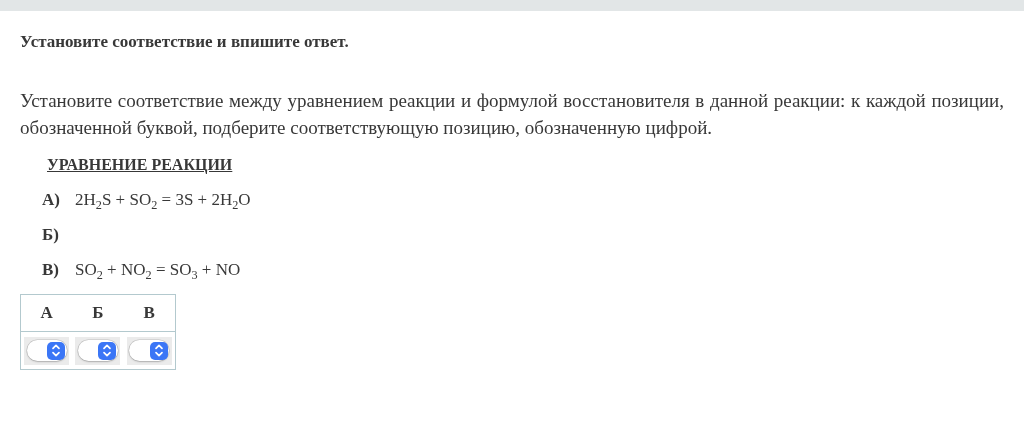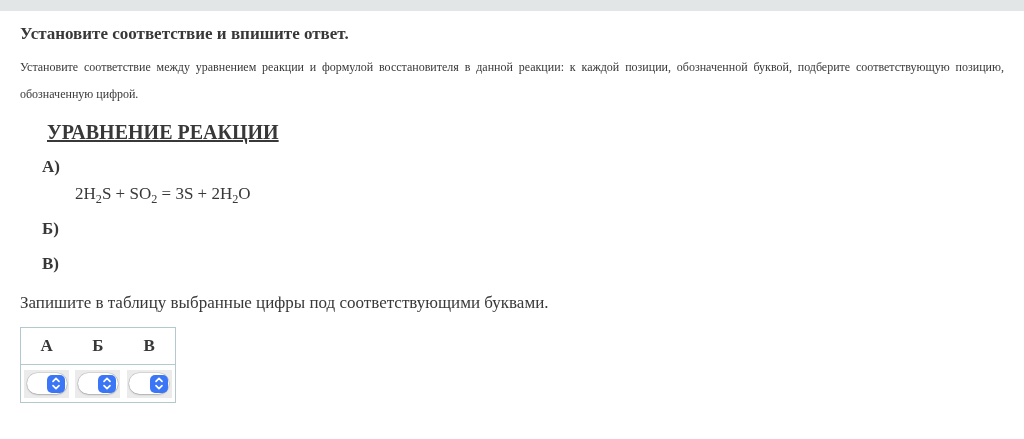--- a/index.html
+++ b/index.html
@@ -10,52 +10,52 @@
     color: #383838;
     overflow: hidden;
   }
   .top-bar {
     width: 100%; height: 11px;
     background: #e2e6e7;
   }
   .content { padding: 0 20px; }
 
   .title {
-    margin-top: 12px;
+    margin-top: 20px;
     font-size: 17px;
     font-weight: bold;
     line-height: 22px;
   }
   .instruction {
-    margin-top: 9px;
-    font-size: 12px;
+    margin-top: 34px;
+    font-size: 19px;
     line-height: 27px;
     text-align: justify;
   }
 
   .match {
     display: flex;
     margin-left: 22px;
     margin-top: 13px;
     font-size: 17px;
   }
   .col-left { width: 251px; }
   .col-header {
-    font-size: 20px;
+    font-size: 16px;
     font-weight: bold;
     text-decoration: underline;
     line-height: 22px;
     white-space: nowrap;
   }
   .col-left .col-header { margin-left: 5px; }
   .m-row { display: flex; margin-top: 13px; line-height: 22px; }
   .m-letter { font-weight: bold; width: 33px; flex: none; }
   .col-right .m-row { margin-left: 10px; }
   .o-number { font-weight: bold; width: 27px; flex: none; }
-  .m-formula { white-space: nowrap; margin-top: 27px; }
+  .m-formula { white-space: nowrap; }
   sub { font-size: 0.72em; line-height: 0; }
 
   .write-instruction {
     margin-top: 17px;
     font-size: 17px;
     line-height: 22px;
   }
 
   .answer-table {
     margin-top: 13px;
@@ -127,27 +127,27 @@
 
       <div class="m-row">
         <span class="m-letter">А)</span>
         <span class="m-formula">2H<sub>2</sub>S + SO<sub>2</sub> = 3S + 2H<sub>2</sub>O</span>
       </div>
       <div class="m-row">
         <span class="m-letter">Б)</span>
       </div>
       <div class="m-row">
         <span class="m-letter">В)</span>
+        <span class="m-formula">SO<sub>2</sub> + NO<sub>2</sub> = SO<sub>3</sub> + NO</span>
       </div>
     </div>
 
 
   </div>
 
-  <div class="write-instruction">Запишите в таблицу выбранные цифры под соответствующими буквами.</div>
 
   <div class="answer-table">
     <div class="answer-header">
       <div class="hcell">А</div>
       <div class="hcell">Б</div>
       <div class="hcell">В</div>
     </div>
     <div class="answer-row">
 
       <div class="scell">

